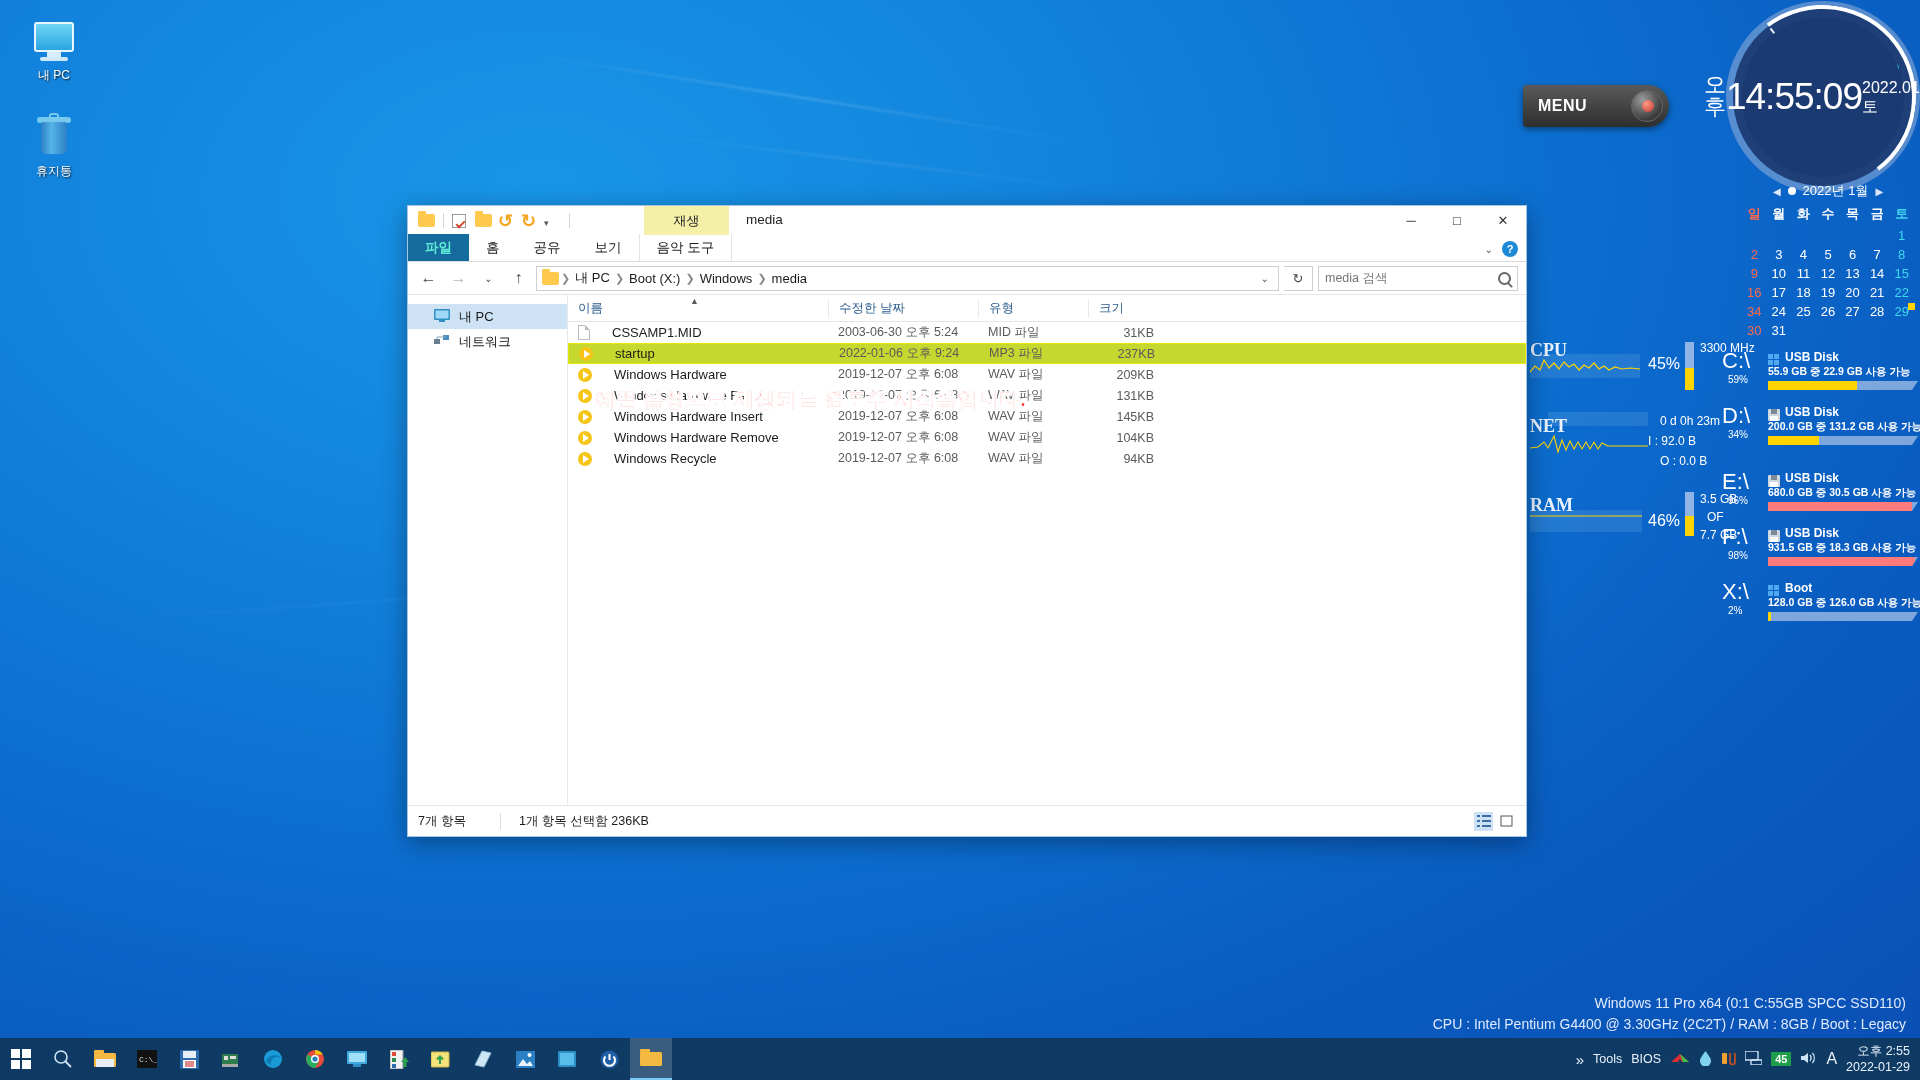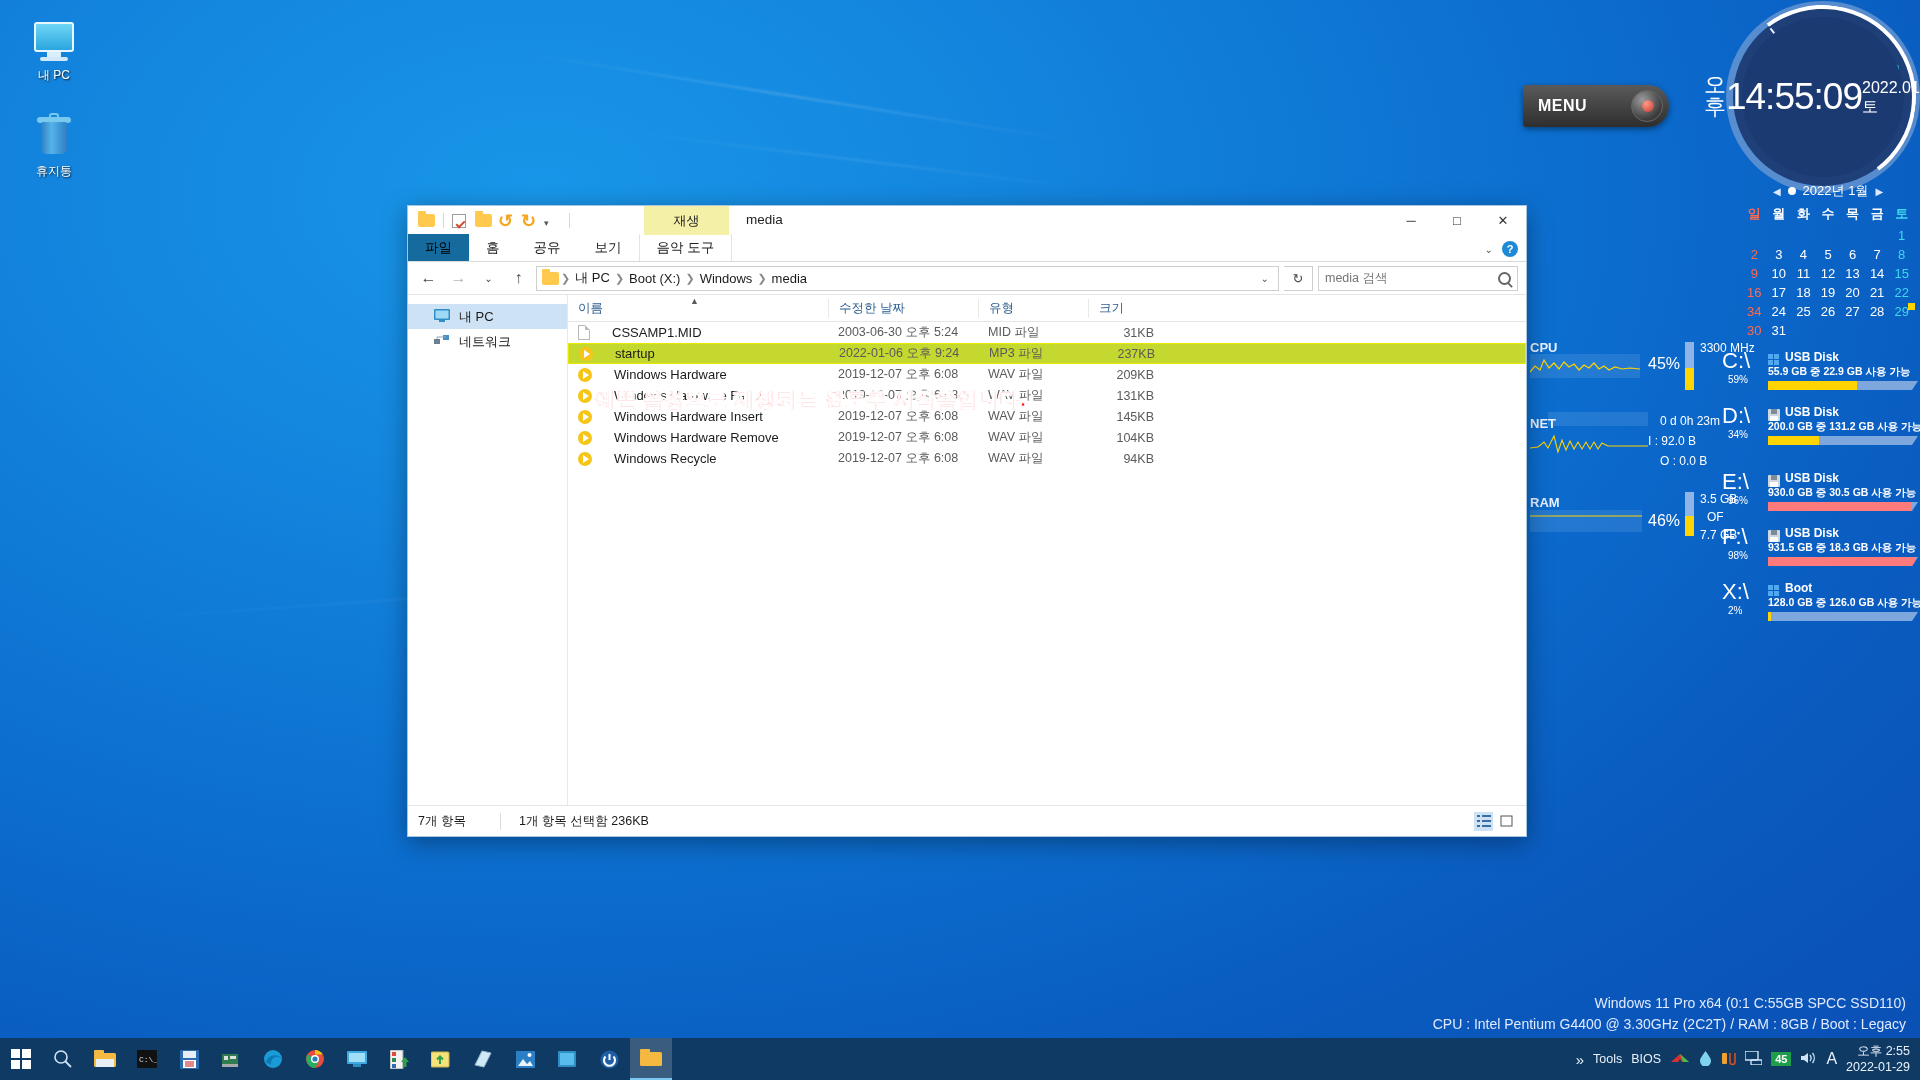--- a/index.html
+++ b/index.html
@@ -54,21 +54,21 @@
   .cal-head .nav { font-size:10px; color:#dfe9fb; }
   .cal-head .dot { width:8px; height:8px; border-radius:50%; background:#fff; display:inline-block; }
   .cal-grid { display:grid; grid-template-columns:repeat(7,1fr); text-align:center; font-size:13px; row-gap:2px; }
   .cal-grid .dow { font-weight:bold; padding:2px 0; }
   .sun { color:#ff6a4d; } .sat { color:#3fd8ef; } .wk { color:#ffffff; }
   .cal-cell { position:relative; padding:1px 0; }
   .today-mark { position:absolute; right:-1px; top:0px; width:7px; height:7px; background:#ffd400; }
 
   
   .sysmon { position:absolute; left:1530px; top:340px; width:250px; height:260px; color:#fff; }
-  .sm-lbl { position:absolute; font-size:13px; color:#eaf2ff; font-weight:bold; }
+  .sm-lbl { position:absolute; font-size:18px; color:#eaf2ff; font-weight:bold;font-family:Liberation Serif, serif; }
   .graph { position:absolute; background:rgba(255,255,255,.10); }
   .pct { position:absolute; font-size:16px; color:#fff; }
   .vbar { position:absolute; width:9px; background:#8fb4e8; }
   .vbar i { position:absolute; left:0; bottom:0; width:100%; background:#ffd400; display:block; }
   .smtxt { position:absolute; font-size:12px; color:#fff; white-space:nowrap; }
 
   
   .drives { position:absolute; left:1722px; top:348px; width:200px; color:#fff; }
   .drv { position:relative; height:55px; }
   .drv .letter { position:absolute; left:0; top:0; font-size:22px; font-weight:300; color:#fff; }
@@ -93,21 +93,21 @@
   .caret-s { color:#555; font-size:9px; }
   .play-tab { position:absolute; left:236px; top:0; width:85px; height:29px; background:#f4f0a8;
               display:flex; align-items:center; justify-content:center; font-size:13px; color:#222; }
   .wtitle { position:absolute; left:338px; top:6px; font-size:13.5px; color:#222; }
   .wctrl { position:absolute; right:0; top:0; display:flex; }
   .wbtn { width:46px; height:29px; display:flex; align-items:center; justify-content:center; color:#333; font-size:13px; }
 
   .ribbon { height:27px; background:#fff; display:flex; align-items:flex-end; position:relative;
             border-bottom:1px solid #dadada; }
   .rtab { height:27px; padding:0 17px; display:flex; align-items:center; font-size:13.5px; color:#222; }
-  .rtab.file { background:#156a9e; color:#000000; font-weight:normal; }
+  .rtab.file { background:#156a9e; color:#5eead4; font-weight:bold; }
   .rtab.musictools { border-left:1px solid #e3e3e3; border-right:1px solid #e3e3e3; }
   .ribbon .right { position:absolute; right:8px; bottom:4px; display:flex; align-items:center; gap:9px; }
   .caret-d { color:#555; font-size:10px; }
   .help-o { width:16px; height:16px; border-radius:50%; background:#1e8ad6; color:#fff; font-size:11px;
             display:flex; align-items:center; justify-content:center; font-weight:bold; }
 
   .navbar { height:33px; background:#fff; display:flex; align-items:center; padding:0 8px; gap:5px; border-bottom:1px solid #e5e5e5; }
   .nbtn { width:25px; height:25px; display:flex; align-items:center; justify-content:center; font-size:16px; color:#4a4a4a; }
   .nbtn.dim { color:#b6b6b6; }
   .nbtn.small { font-size:10px; }
@@ -339,21 +339,21 @@
     </div>
     <div class="drv" style="margin-top: 4px;">
       <div class="letter">E:\</div>
       <div class="pc">96%</div>
       <div class="ico"><svg width="12" height="12">
           <rect width="12" height="12" rx="1" fill="#cfd8e0"></rect>
           <rect x="3" y="0" width="6" height="5" fill="#7d8b99"></rect>
           <rect x="2" y="7" width="8" height="5" fill="#fff"></rect>
         </svg></div>
       <div class="title">USB Disk</div>
-      <div class="sub">930.0 GB 중 30.5 GB 사용 가능</div>
+      <div class="sub">680.0 GB 중 30.5 GB 사용 가능</div>
       <div class="bar">
         <i style="width:96%;background:#ff7b7b"></i>
       </div>
     </div>
     <div class="drv">
       <div class="letter">F:\</div>
       <div class="pc">98%</div>
       <div class="ico"><svg width="12" height="12">
           <rect width="12" height="12" rx="1" fill="#cfd8e0"></rect>
           <rect x="3" y="0" width="6" height="5" fill="#7d8b99"></rect>

